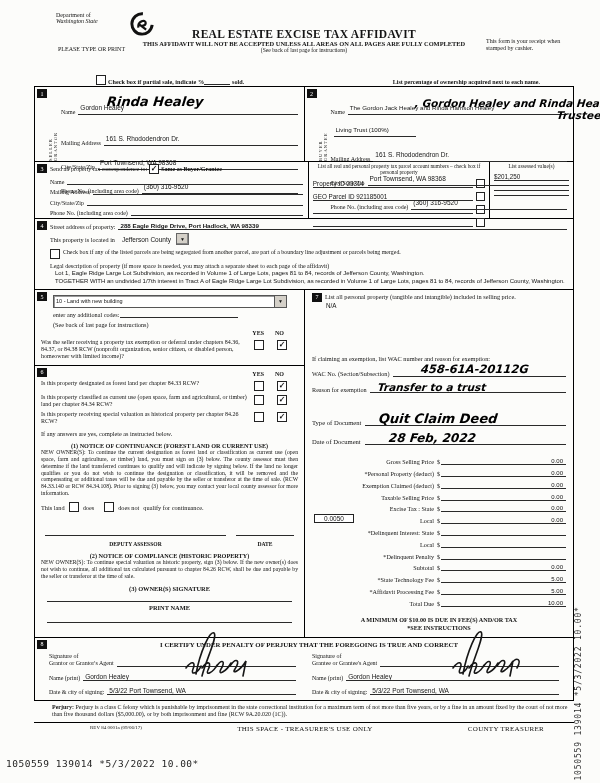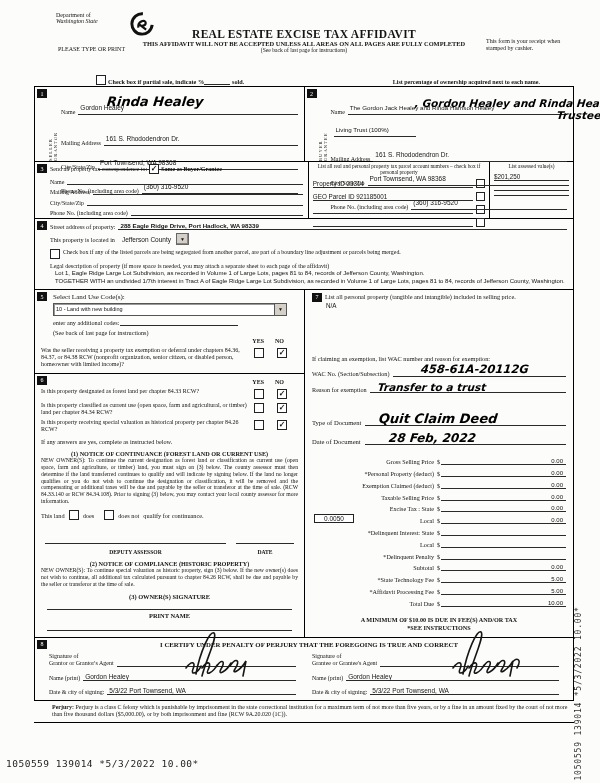--- a/index.html
+++ b/index.html
@@ -324,21 +324,20 @@
         </div>
         <div class="legallab">Legal description of property (if more space is needed, you may attach a separate sheet to each page of the affidavit)</div>
         <div class="legal">Lot 1, Eagle Ridge Large Lot Subdivision, as recorded in Volume 1 of Large Lots, pages 81 to 84, records of Jefferson County, Washington.</div>
         <div class="legal">TOGETHER WITH an undivided 1/7th interest in Tract A of Eagle Ridge Large Lot Subdivision, as recorded in Volume 1 of Large Lots, pages 81 to 84, records of Jefferson County, Washington.</div>
       </div>
 
       <div class="sec567">
         <div class="leftcol">
           <div class="sec5">
             <span class="badge">5</span>
-            <div class="title">Select Land Use Code(s):</div>
             <div class="combo">
               <span class="combo-text">10 - Land with new building</span>
               <span class="combo-btn">▼</span>
             </div>
             <div class="addrow">
               <span>enter any additional codes:</span>
               <span class="uline"></span>
             </div>
             <div class="seeback">(See back of last page for instructions)</div>
             <div class="ynhead">
@@ -553,17 +552,22 @@
             </div>
           </div>
         </div>
       </div>
     </div>
 
     <div class="perjury">
       <span style="font-weight:bold;">Perjury:</span>
       <span>Perjury is a class C felony which is punishable by imprisonment in the state correctional institution for a maximum term of not more than five years, or by a fine in an amount fixed by the court of not more than five thousand dollars ($5,000.00), or by both imprisonment and fine (RCW 9A.20.020 (1C)).</span>
     </div>
+    <div class="footerrow">
+      <span class="rev">REV 84 0001a (09/06/17)</span>
+      <span class="tspace">THIS SPACE - TREASURER'S USE ONLY</span>
+      <span class="ctreas">COUNTY TREASURER</span>
+    </div>
   </div>
 
   <div class="hstamp">1050559 139014 *5/3/2022 10.00*</div>
   <div class="vstamp">1050559 139014 *5/3/2022 10.00*</div>
 </div>
 
 </body></html>

